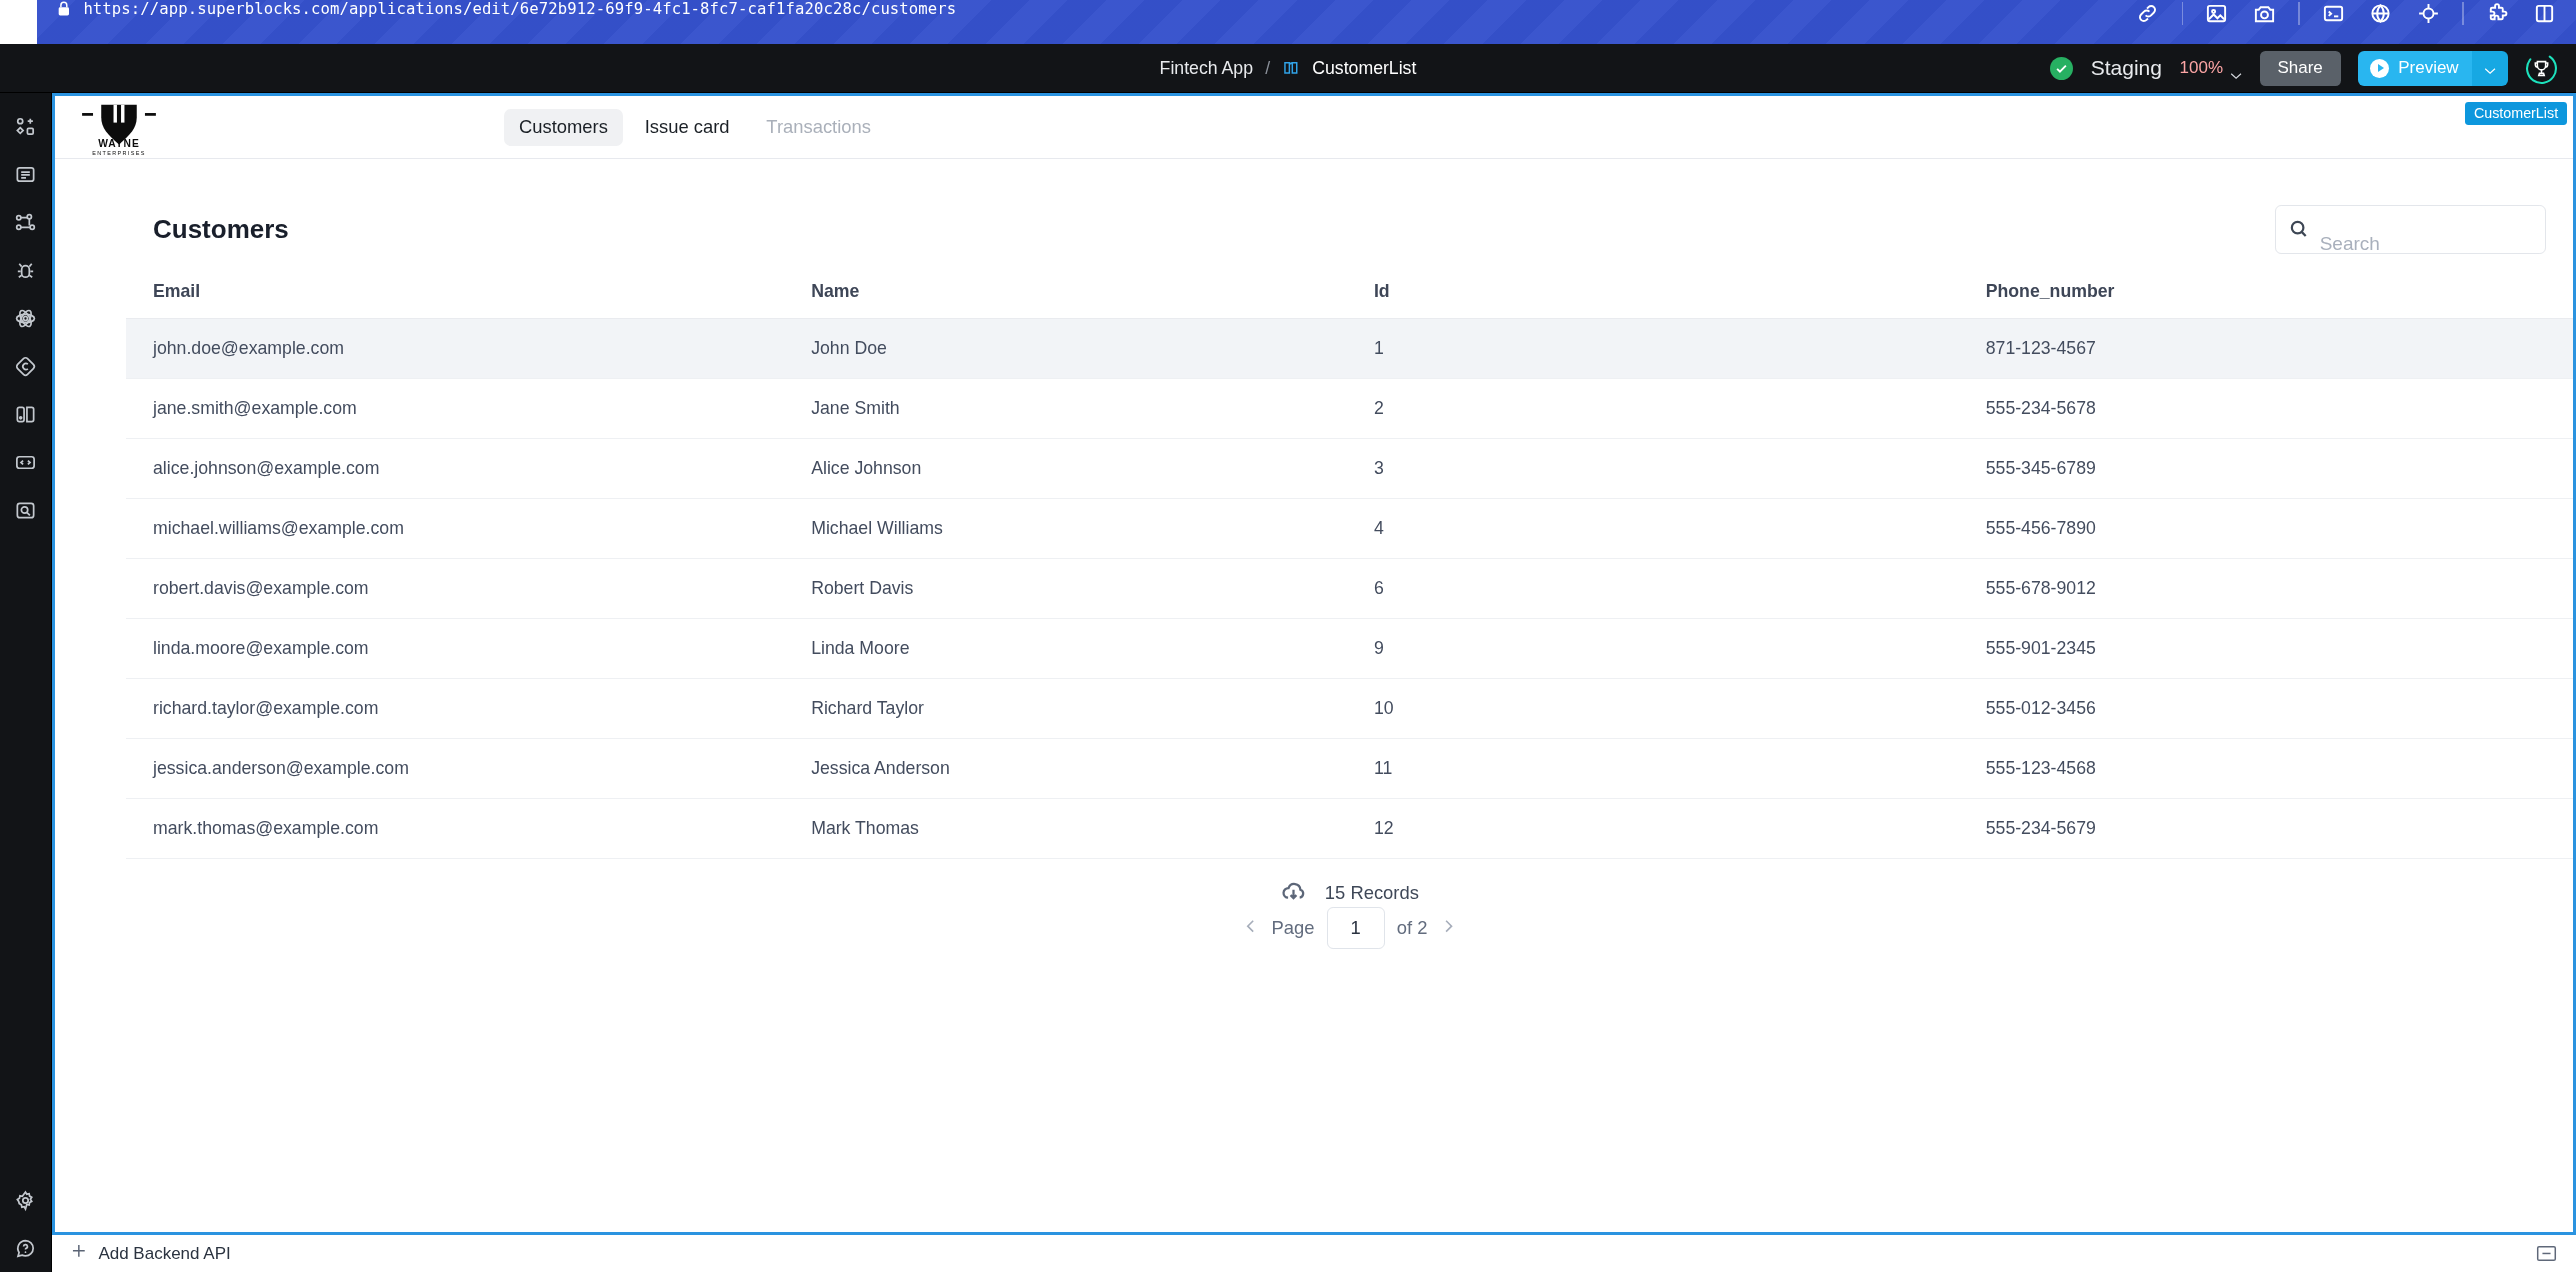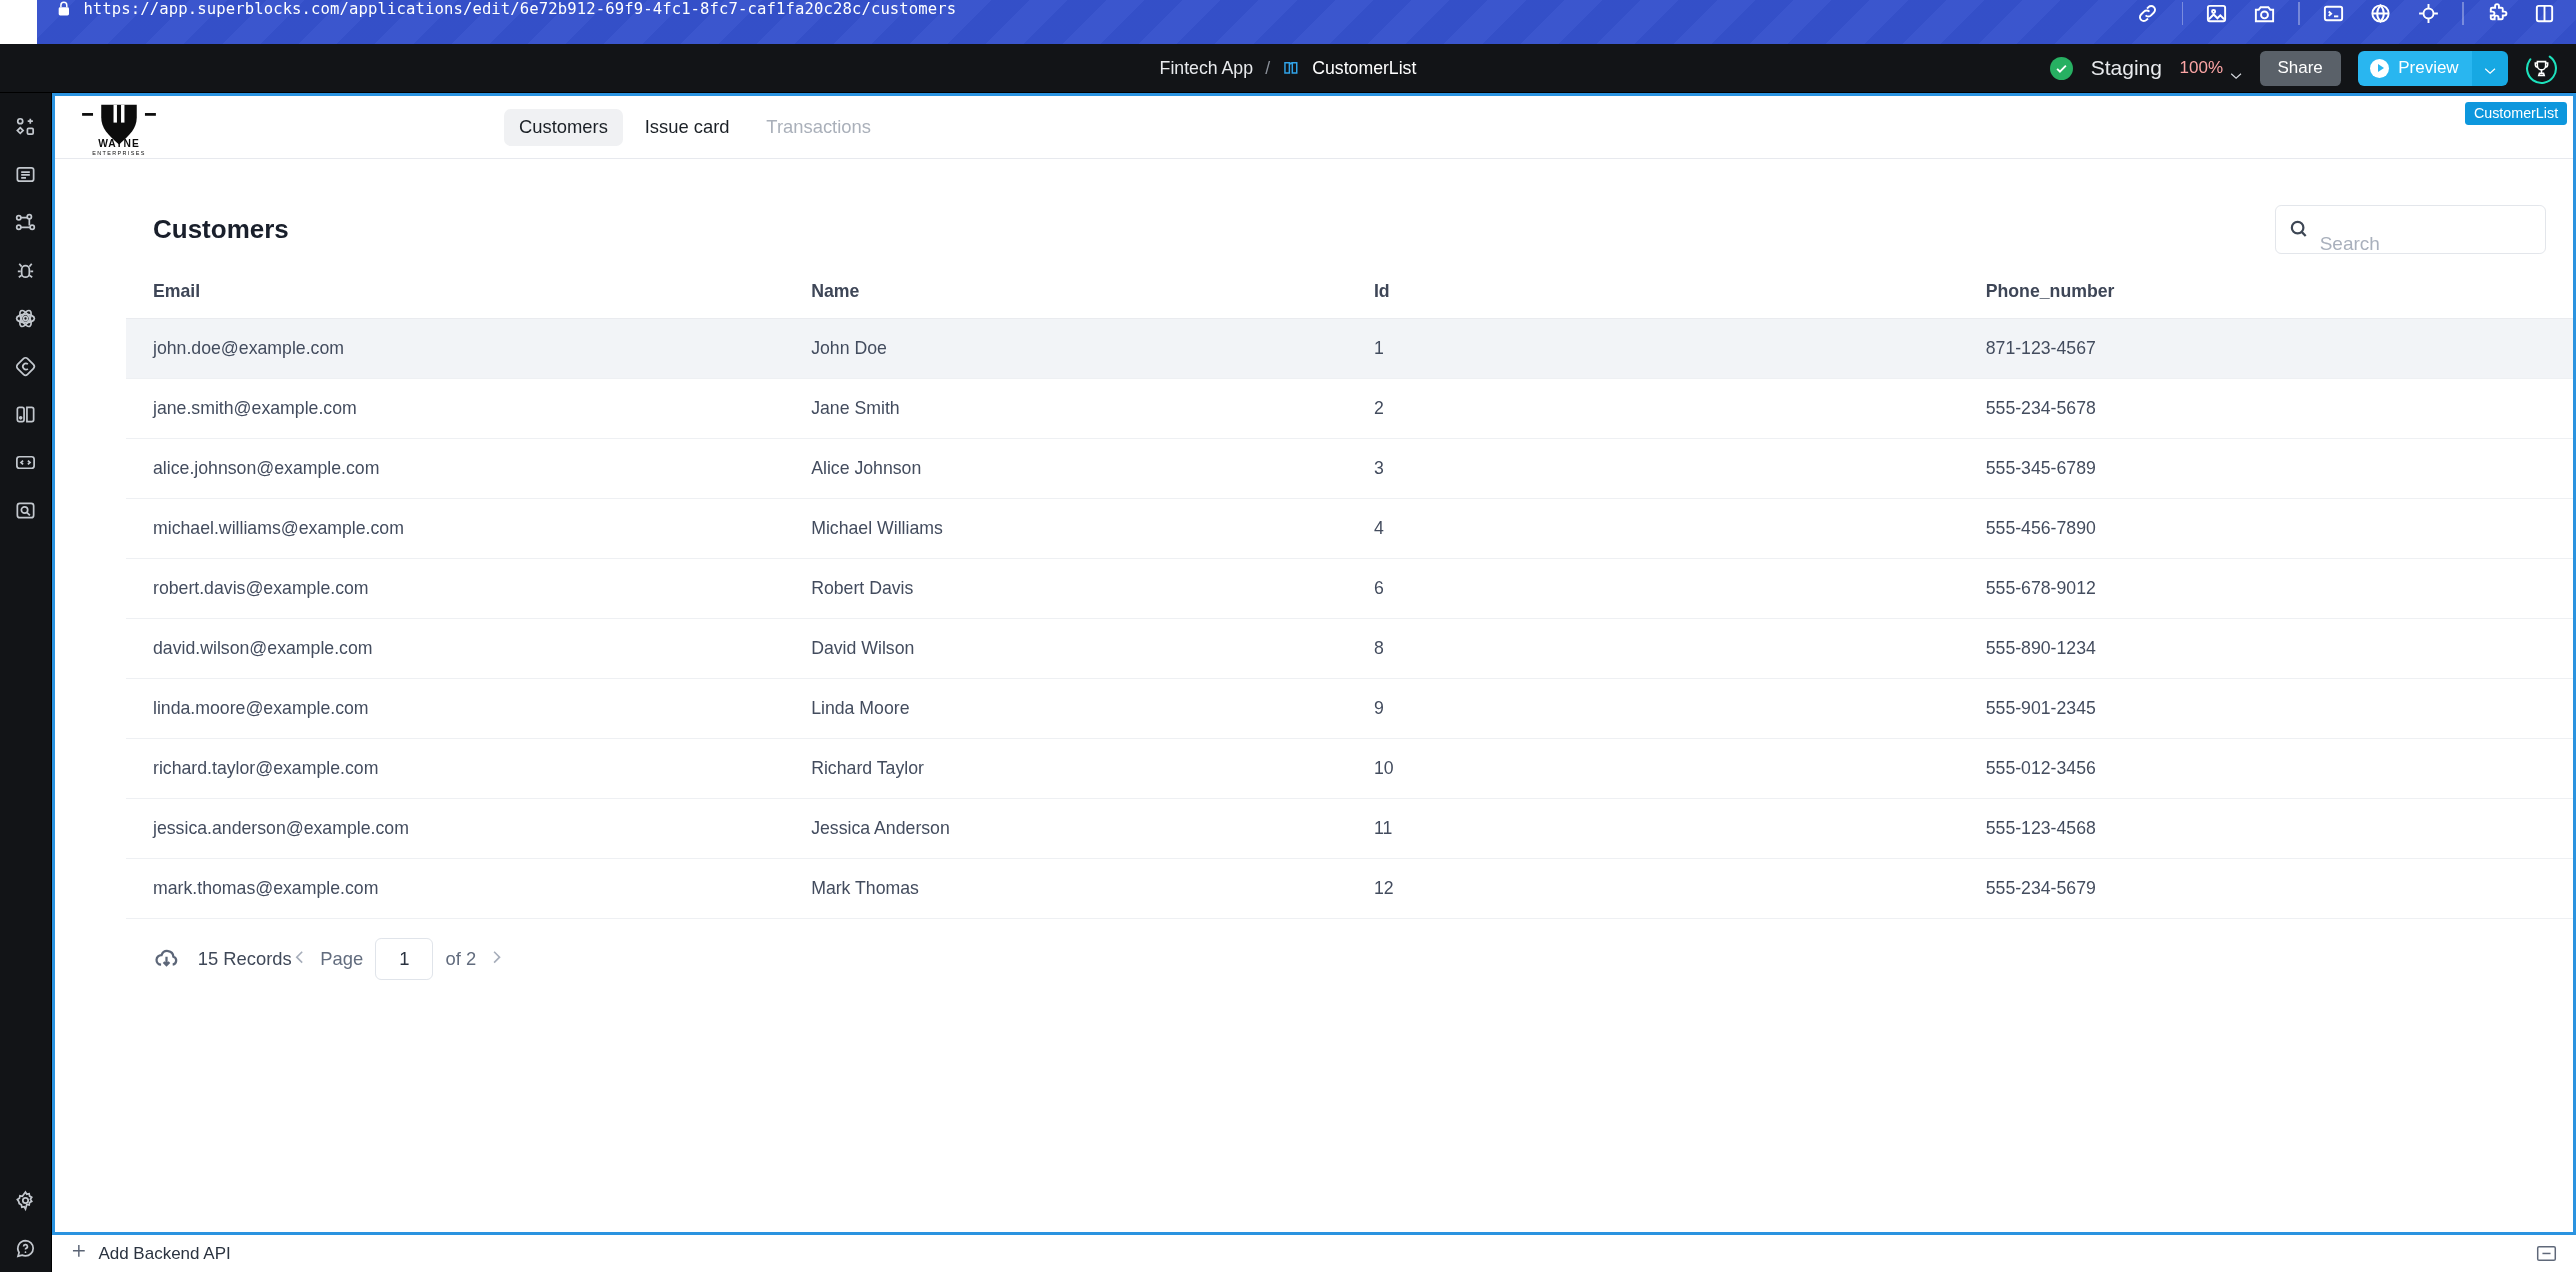--- a/index.html
+++ b/index.html
@@ -156,22 +156,23 @@
   td {
     font-size: 17.7px; color: #434c5e; padding: 19px 0; border-bottom: 0.7px solid #eef0f3;
   }
   th:nth-child(1), td:nth-child(1) { padding-left: 27px; width: 28%; }
   th:nth-child(2), td:nth-child(2) { width: 23%; }
   th:nth-child(3), td:nth-child(3) { width: 25%; }
   th:nth-child(4), td:nth-child(4) { width: 24%; }
   tr.selected td { background: #f2f4f7; }
 
   .table-footer {
-    display: flex; align-items: center; justify-content: flex-start;
+    display: flex; align-items: center; justify-content: flex-end;
     padding: 19px 27px 20.4px 27px;
+    flex-direction: column;
   }
   .records { display: flex; align-items: center; gap: 17.7px; }
   .records svg { width: 27px; height: 27px; stroke: #5c6678; fill: none; stroke-width: 2; }
   .records-label { font-size: 18.4px; color: #3f4858; }
   .pager { display: flex; align-items: center; gap: 12.2px; font-size: 18.4px; color: #626c7e; }
   .pager svg { width: 16.3px; height: 16.3px; stroke: #a6adba; fill: none; stroke-width: 2.4; }
   .page-input {
     width: 58px; height: 42px; border: 0.7px solid #e0e4ea; border-radius: 6.1px;
     display: flex; align-items: center; justify-content: center;
     font-size: 18.4px; color: #2a3240;
@@ -471,26 +472,20 @@
               <td>michael.williams@example.com</td>
               <td>Michael Williams</td>
               <td>4</td>
               <td>555-456-7890</td>
             </tr>
             <tr>
               <td>robert.davis@example.com</td>
               <td>Robert Davis</td>
               <td>6</td>
               <td>555-678-9012</td>
-            </tr>
-            <tr>
-              <td>david.wilson@example.com</td>
-              <td>David Wilson</td>
-              <td>8</td>
-              <td>555-890-1234</td>
             </tr>
             <tr>
               <td>linda.moore@example.com</td>
               <td>Linda Moore</td>
               <td>9</td>
               <td>555-901-2345</td>
             </tr>
             <tr>
               <td>richard.taylor@example.com</td>
               <td>Richard Taylor</td>

